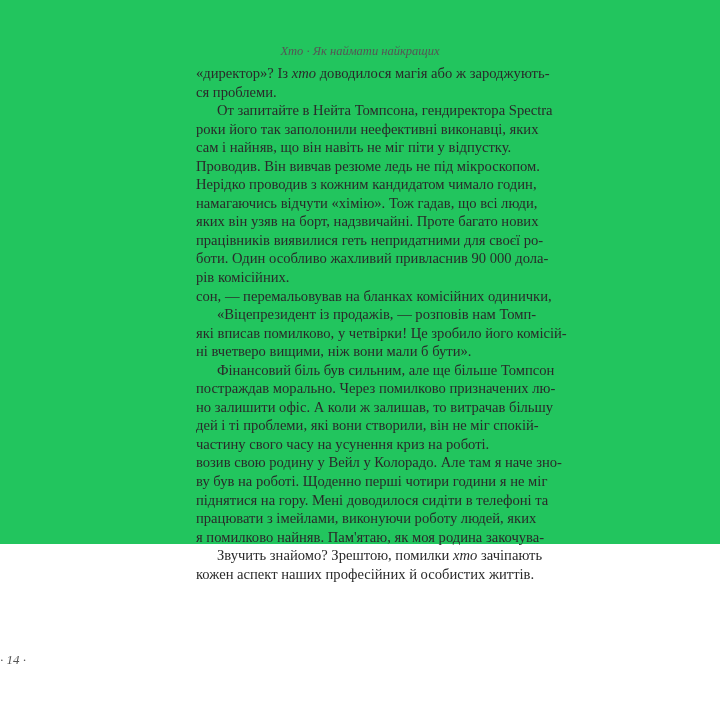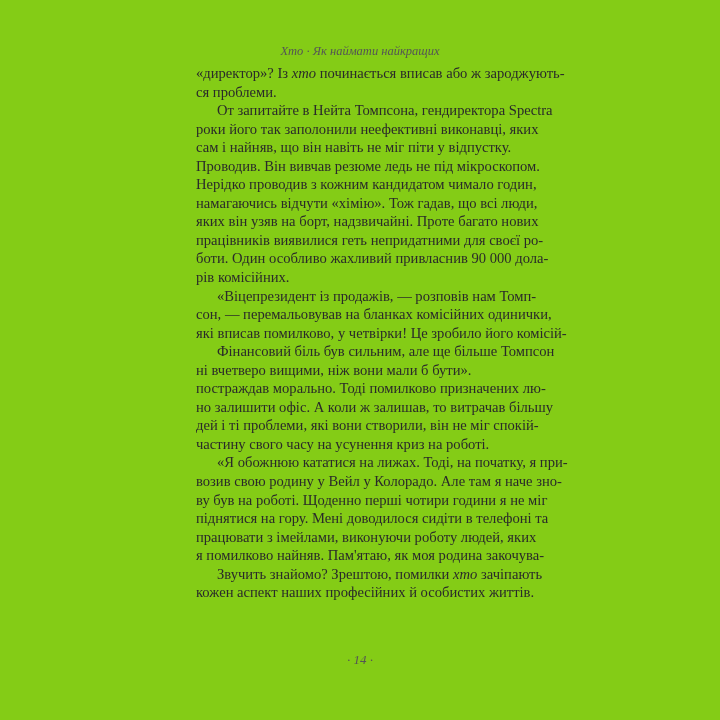--- a/index.html
+++ b/index.html
@@ -1,69 +1,68 @@
 <!DOCTYPE html>
 <html><head>
 <meta charset="utf-8">
 <style>
   html, body { margin: 0; padding: 0; }
   body {
     width: 720px; height: 720px; background: #ffffff; position: relative; overflow: hidden;
     font-family: "DejaVu Serif", "Liberation Serif", serif; color: #2b2b2b;
   }
-  .page { position: absolute; left: 0; top: 0; width: 720px; height: 720px; background: #84cc16; }
+  .page { position: absolute; left: 0; top: 0; width: 720px; height: 544px; background: #22c55e; }
   .running-head {
     position: absolute; top: 44px; left: 0; width: 720px; text-align: center;
     font-family: "Liberation Serif", serif; font-style: italic; font-size: 12.5px; color: #555;
   }
   .text-block {
     position: absolute; left: 196px; top: 64px; width: 329px;
   }
   .line {
     display: block; white-space: nowrap; font-family: "Liberation Serif", serif;
     font-size: 14.6px; line-height: 18.55px; height: 18.55px; color: #2a2a2a;
     text-align: justify; text-align-last: justify;
   }
   .line.last { text-align-last: left; }
   .line.indent { padding-left: 21px; }
   .line i { font-style: italic; }
   .folio {
-    position: absolute; top: 652px; left: 0; width: 720px; text-align: center;
+    position: absolute; top: 652px; left: 0; width: 720px; text-align: left;
     font-family: "Liberation Serif", serif; font-style: italic; font-size: 13px; color: #555;
   }
 </style>
 </head>
 <body>
 
 <div class="page">
   <div class="running-head">Хто · Як наймати найкращих</div>
 
   <div class="text-block" id="text-block">
-      <span class="line"><span>«директор»? Із </span><i>хто</i><span> починається вписав або ж зароджують-</span></span>
+      <span class="line"><span>«директор»? Із </span><i>хто</i><span> доводилося магія або ж зароджують-</span></span>
       <span class="line last">ся проблеми.</span>
       <span class="line indent">От запитайте в Нейта Томпсона, гендиректора Spectra</span>
       <span class="line">роки його так заполонили неефективні виконавці, яких</span>
       <span class="line last">сам і найняв, що він навіть не міг піти у відпустку.</span>
       <span class="line">Проводив. Він вивчав резюме ледь не під мікроскопом.</span>
       <span class="line">Нерідко проводив з кожним кандидатом чимало годин,</span>
       <span class="line">намагаючись відчути «хімію». Тож гадав, що всі люди,</span>
       <span class="line">яких він узяв на борт, надзвичайні. Проте багато нових</span>
       <span class="line">працівників виявилися геть непридатними для своєї ро-</span>
       <span class="line">боти. Один особливо жахливий привласнив 90 000 дола-</span>
       <span class="line last">рів комісійних.</span>
+      <span class="line">сон, — перемальовував на бланках комісійних одинички,</span>
       <span class="line indent">«Віцепрезидент із продажів, — розповів нам Томп-</span>
-      <span class="line">сон, — перемальовував на бланках комісійних одинички,</span>
       <span class="line">які вписав помилково, у четвірки! Це зробило його комісій-</span>
+      <span class="line last">ні вчетверо вищими, ніж вони мали б бути».</span>
       <span class="line indent">Фінансовий біль був сильним, але ще більше Томпсон</span>
-      <span class="line last">ні вчетверо вищими, ніж вони мали б бути».</span>
-      <span class="line">постраждав морально. Тоді помилково призначених лю-</span>
+      <span class="line">постраждав морально. Через помилково призначених лю-</span>
       <span class="line">но залишити офіс. А коли ж залишав, то витрачав більшу</span>
       <span class="line">дей і ті проблеми, які вони створили, він не міг спокій-</span>
       <span class="line last">частину свого часу на усунення криз на роботі.</span>
-      <span class="line indent">«Я обожнюю кататися на лижах. Тоді, на початку, я при-</span>
       <span class="line">возив свою родину у Вейл у Колорадо. Але там я наче зно-</span>
       <span class="line">ву був на роботі. Щоденно перші чотири години я не міг</span>
       <span class="line">піднятися на гору. Мені доводилося сидіти в телефоні та</span>
       <span class="line">працювати з імейлами, виконуючи роботу людей, яких</span>
       <span class="line">я помилково найняв. Пам'ятаю, як моя родина закочува-</span>
       <span class="line indent"><span>Звучить знайомо? Зрештою, помилки </span><i>хто</i><span> зачіпають</span></span>
       <span class="line last">кожен аспект наших професійних й особистих життів.</span>
     </div>
 
   <div class="folio">· 14 ·</div>

